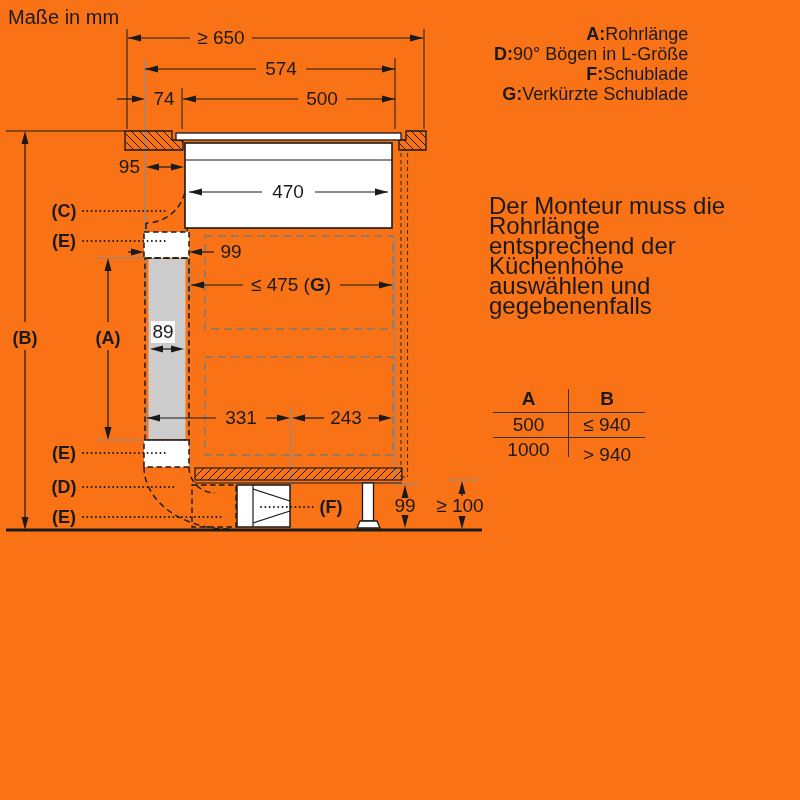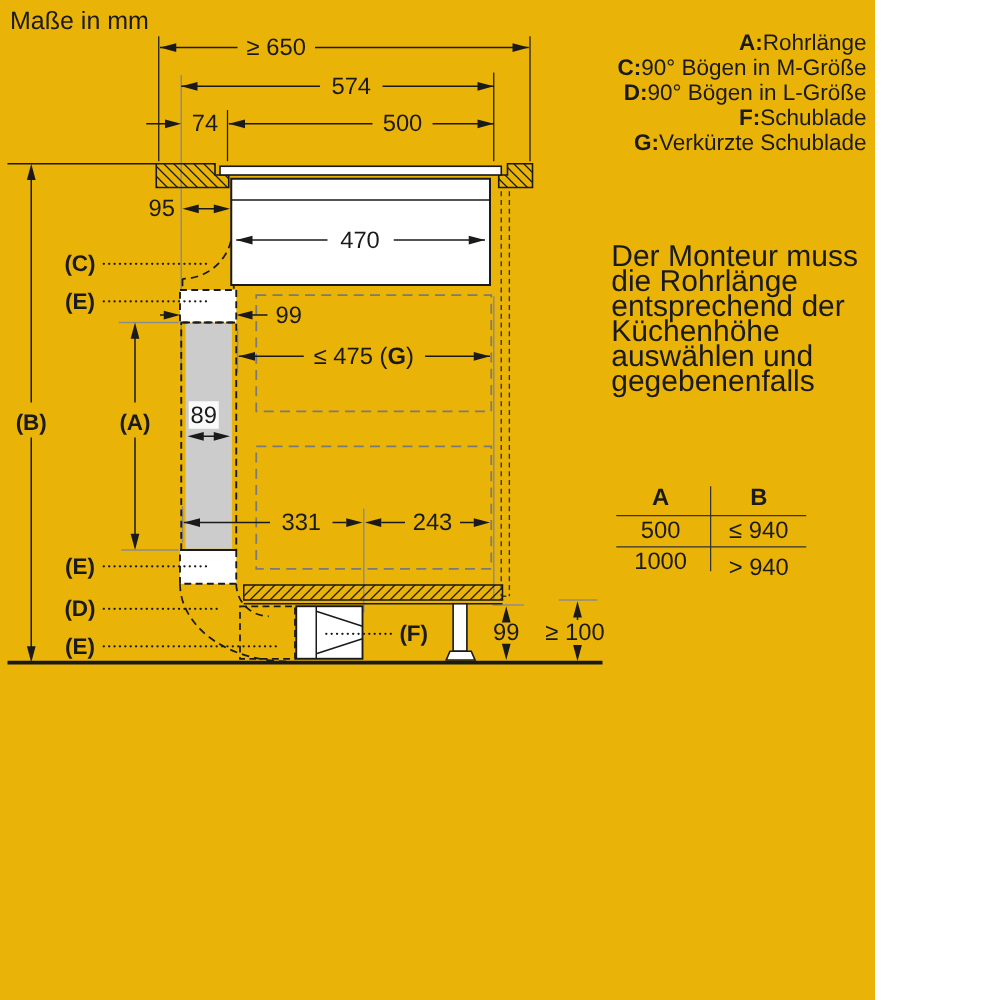--- a/index.html
+++ b/index.html
@@ -1,16 +1,16 @@
 <!DOCTYPE html>
 <html><head>
 <meta charset="utf-8">
 <style>
   html,body{margin:0;padding:0;background:#ffffff;}
-  #canvas{position:relative;width:700px;height:800px;background:#eab308;overflow:hidden;
+  #canvas{position:relative;width:800px;height:800px;background:#f97316;overflow:hidden;
           font-family:"Liberation Sans",sans-serif;color:#1a1a1a;}
   .abs{position:absolute;}
   #page-title{left:8px;top:6px;font-size:20px;}
   
   #legend{left:489px;top:24px;font-size:18px;line-height:20px;text-align:right;}
   .legend-row{white-space:nowrap;}
   .lk{display:inline-block;width:24px;font-weight:bold;}
   
   #note{left:489px;top:196px;font-size:24px;line-height:20px;}
   
@@ -205,21 +205,20 @@
       <text class="lbl" x="108" y="344">(A)</text>
       <text class="lbl" x="64" y="459">(E)</text>
       <text class="lbl" x="64" y="493">(D)</text>
       <text class="lbl" x="64" y="523">(E)</text>
       <text class="lbl" x="331" y="513">(F)</text>
     </g>
   </svg>
 
   <div id="legend" class="abs">
     <div class="legend-row"><span class="lk">A:</span><span>Rohrlänge</span></div>
-    <div class="legend-row"><span class="lk">C:</span><span>90° Bögen in M-Größe</span></div>
     <div class="legend-row"><span class="lk">D:</span><span>90° Bögen in L-Größe</span></div>
     <div class="legend-row"><span class="lk">F:</span><span>Schublade</span></div>
     <div class="legend-row"><span class="lk">G:</span><span>Verkürzte Schublade</span></div>
   </div>
 
   <div id="note" class="abs">
     <div>Der Monteur muss die Rohrlänge</div>
     <div>entsprechend der Küchenhöhe</div>
     <div>auswählen und gegebenenfalls</div>
   </div>

